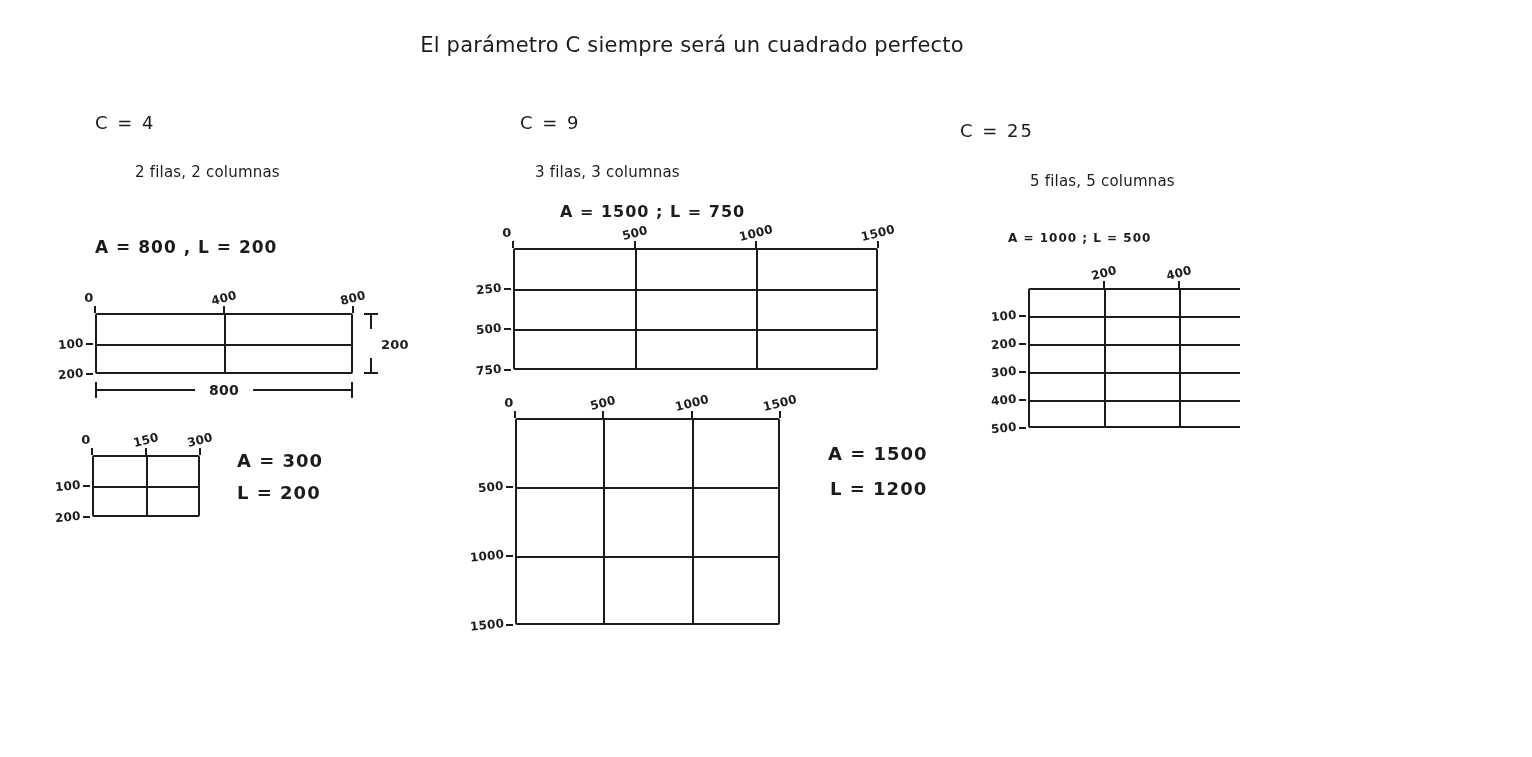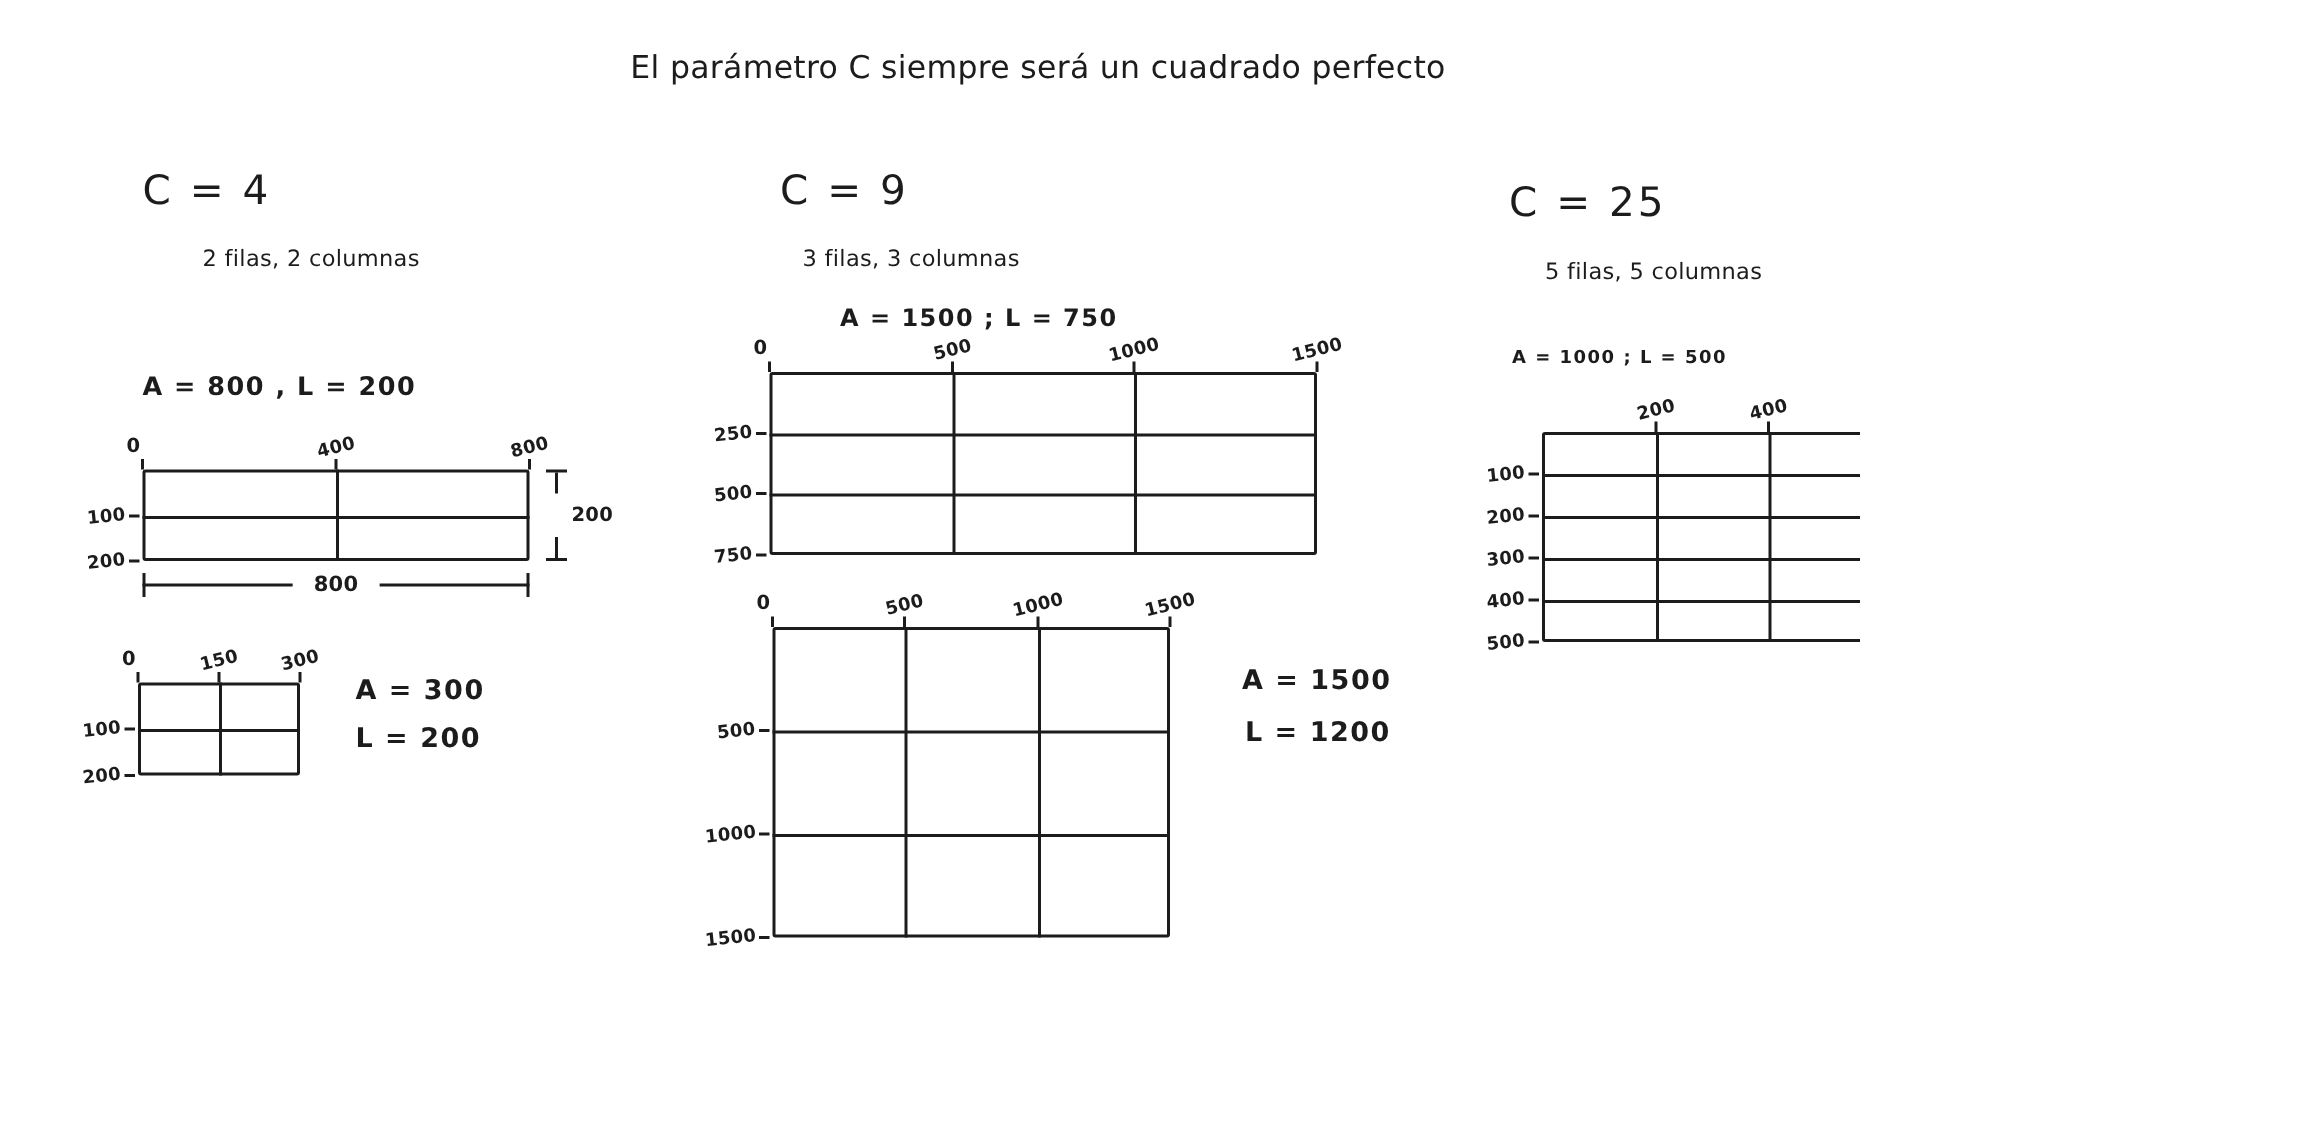--- a/index.html
+++ b/index.html
@@ -12,21 +12,21 @@
     font-family: "DejaVu Sans", sans-serif;
     color: var(--ink);
     overflow: hidden;
     letter-spacing: 0.2px;
   }
   .abs { position: absolute; }
   .title {
     left: 0; top: 33px; width: 1384px;
     text-align: center; font-size: 21px; font-weight: 500;
   }
-  .c-label { font-size: 27px; font-weight: 500; letter-spacing: 2px; }
+  .c-label { font-size: 18px; font-weight: 500; letter-spacing: 2px; }
   .dims-label { font-size: 15px; }
   .params-label { font-size: 17px; font-weight: 700; letter-spacing: 1px; }
   .side-label { font-size: 18px; font-weight: 700; letter-spacing: 1px; }
   .footer-line { font-size: 21px; line-height: 31px; }
 
   
   .grid { position: absolute; }
   .gbox { position: absolute; inset: 0; border: 2px solid var(--ink); border-radius: 2px; }
   .vline { position: absolute; top: 0; bottom: 0; width: 2px; background: var(--ink); }
   .hline { position: absolute; left: 0; right: 0; height: 2px; background: var(--ink); }
@@ -60,21 +60,21 @@
 </style>
 </head>
 <body>
 
 <div id="canvas">
 
   <div class="abs title">El parámetro C siempre será un cuadrado perfecto</div>
 
   <div class="abs c-label" style="left:95px; top:112px;">C = 4</div>
   <div class="abs dims-label" style="left:135px; top:163px;">2 filas, 2 columnas</div>
-  <div class="abs params-label" style="left:95px; top:237px;margin-top:11px;">A = 800 ,   L = 200</div>
+  <div class="abs params-label" style="left:95px; top:237px;">A = 800 ,   L = 200</div>
 
   <div class="grid" style="left:95px; top:313px; width:258px; height:61px;">
       <div class="gbox"></div>
       <div class="vline" style="left: 50%;"></div>
       <div class="hline" style="top: 50%;"></div>
       <div class="ttick" style="left: calc(0% - 1px);"></div>
       <div class="tlab zero" style="left: 0%;">0</div>
       <div class="ttick" style="left: calc(50% - 1px);"></div>
       <div class="tlab" style="left: 50%;">400</div>
       <div class="ttick" style="left: calc(100% - 1px);"></div>
@@ -163,21 +163,21 @@
       <div class="llab" style="top: 33.33%;">500</div>
       <div class="ltick" style="top: calc(66.67% - 1px);"></div>
       <div class="llab" style="top: 66.67%;">1000</div>
       <div class="ltick" style="top: calc(100% - 1px);"></div>
       <div class="llab" style="top: 100%;">1500</div>
     </div>
 
   <div class="abs side-label" style="left:828px; top:443px;">A = 1500</div>
   <div class="abs side-label" style="left:830px; top:478px;">L = 1200</div>
 
-  <div class="abs c-label" style="left:1006px; top:120px;">C = 25</div>
+  <div class="abs c-label" style="left:960px; top:120px;">C = 25</div>
   <div class="abs dims-label" style="left:1030px; top:172px;">5 filas, 5 columnas</div>
   <div class="abs params-label" style="left:1008px; top:231px; font-size:12px;">A = 1000  ;   L = 500</div>
 
   <div class="grid" style="left:1028px; top:288px; width:378px; height:140px;">
       <div class="gbox"></div>
       <div class="vline" style="left: 20%;"></div>
       <div class="vline" style="left: 40%;"></div>
       <div class="vline" style="left: 60%;"></div>
       <div class="vline" style="left: 80%;"></div>
       <div class="hline" style="top: 20%;"></div>

